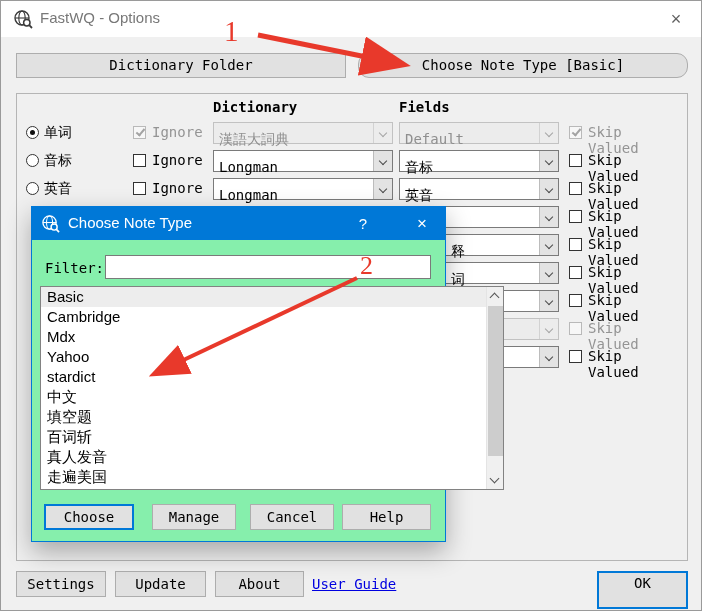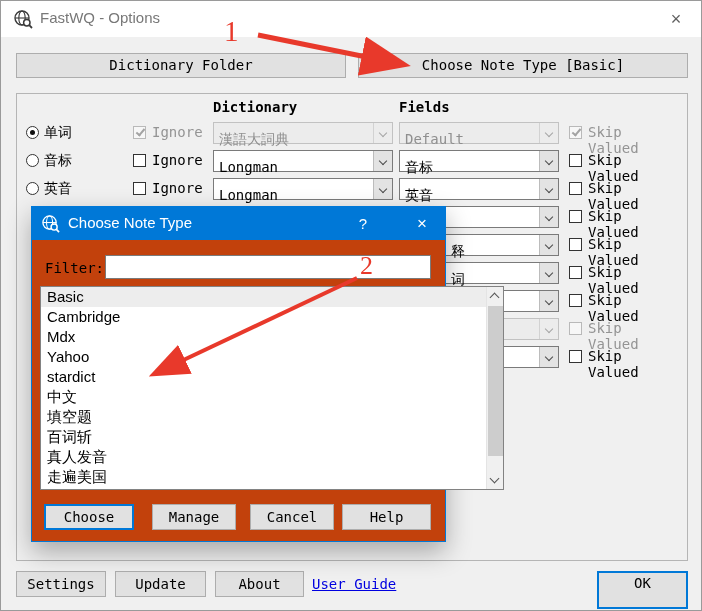--- a/index.html
+++ b/index.html
@@ -13,21 +13,21 @@
   
   .titlebar{position:absolute;left:0;top:0;right:0;height:36px;background:#ffffff;}
   .app-icon{position:absolute;left:12px;top:8px;width:20px;height:20px;color:#3a3a3a;}
   .app-title{position:absolute;left:39px;top:8px;font:15px "Liberation Sans",sans-serif;color:#787878;}
   .win-close{position:absolute;right:10px;top:5px;width:30px;height:26px;
     font:18px/26px "Liberation Sans",sans-serif;color:#5f5f5f;text-align:center;cursor:default;}
   
   .btn{position:absolute;background:var(--button_face);border:1px solid #adadad;
     font:14px/23px "DejaVu Sans Mono",monospace;color:#000;text-align:center;}
   #btn-dict-folder{left:15px;top:52px;width:330px;height:25px;}
-  #btn-choose-note{left:357px;top:52px;width:330px;height:25px;}
+  #btn-choose-note{left:357px;top:52px;width:330px;height:25px;border-radius:11px;}
   
   .groupbox{position:absolute;left:15px;top:92px;width:672px;height:468px;border:1px solid #b5b5b5;}
   .colhead{position:absolute;top:98px;font:bold 14px "DejaVu Sans Mono",monospace;color:#000;}
   #col-dict{left:212px;} #col-fields{left:398px;}
   .row{position:absolute;left:0;width:614px;height:28px;}
   .radio{position:absolute;left:25px;top:7px;width:13px;height:13px;border:1px solid #333;
     border-radius:50%;background:#fff;}
   .radio.sel::after{content:"";position:absolute;left:3px;top:3px;width:5px;height:5px;
     border-radius:50%;background:#111;}
   .rowlabel{position:absolute;left:43px;top:5px;font:14px "DejaVu Sans Mono",sans-serif;color:#000;}
@@ -47,21 +47,21 @@
   .combo .arrowbox{position:absolute;right:0;top:0;bottom:0;width:19px;background:#e3e3e3;
     border-left:1px solid #bcbcbc;}
   .chev{position:absolute;right:6px;top:7px;width:6px;height:6px;
     border-right:1.6px solid #4a4a4a;border-bottom:1.6px solid #4a4a4a;transform:rotate(45deg);}
   .combo.disabled{background:#ececec;border-color:#c2c2c2;}
   .combo.disabled .val{color:#8f8f8f;}
   .combo.disabled .arrowbox{background:#ececec;border-left-color:#d2d2d2;}
   .combo.disabled .chev{border-color:#a5a5a5;}
   .dict-combo{left:212px;width:180px;} .fields-combo{left:398px;width:160px;}
   
-  .dialog{position:absolute;left:30px;top:205px;width:415px;height:336px;background:#c2410c;
+  .dialog{position:absolute;left:30px;top:205px;width:415px;height:336px;background:#86efac;
     border:1px solid var(--accent);box-shadow:0 10px 24px rgba(0,0,0,.30);z-index:10;}
   .dlg-titlebar{position:absolute;left:0;top:0;right:0;height:33px;background:var(--titlebar);}
   .dlg-icon{position:absolute;left:9px;top:7px;width:19px;height:19px;color:#fff;}
   .dlg-title{position:absolute;left:36px;top:7px;font:15px "Liberation Sans",sans-serif;color:#fff;}
   .dlg-help{position:absolute;right:62px;top:0;width:40px;height:33px;text-align:center;
     font:15px/33px "Liberation Sans",sans-serif;color:#fff;}
   .dlg-close{position:absolute;right:0;top:0;width:46px;height:33px;text-align:center;
     font:17px/33px "Liberation Sans",sans-serif;color:#fff;}
   .filter-label{position:absolute;left:13px;top:53px;font:14px "DejaVu Sans Mono",monospace;color:#000;}
   .filter-input{position:absolute;left:73px;top:48px;width:326px;height:24px;border:1px solid #7a7a7a;

